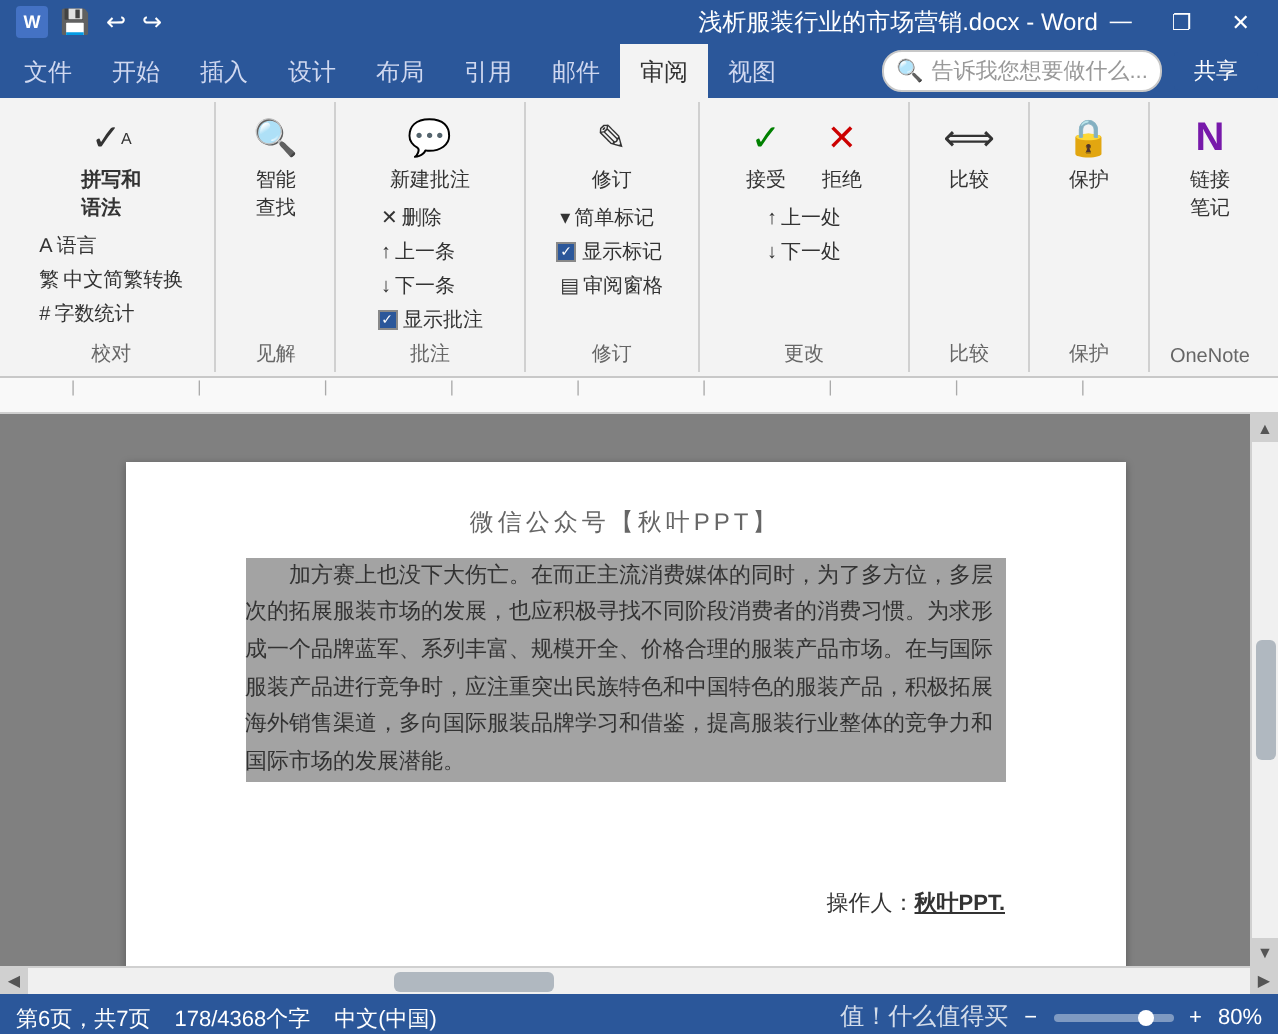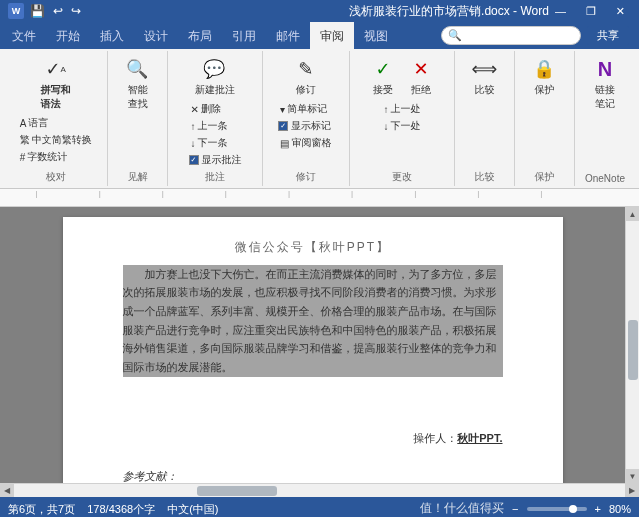--- a/index.html
+++ b/index.html
@@ -151,21 +151,21 @@
       flex: 1;
       position: relative;
       height: 100%;
     }
 
     
     .doc-area {
       background: #808080;
       flex: 1;
       overflow: hidden;
-      padding: 10px 20px;
+      padding: 24px 20px;
       display: flex;
       justify-content: center;
     }
     .document-page {
       background: white;
       width: 500px;
       min-height: 360px;
       padding: 20px 60px;
       box-shadow: 0 1px 4px rgba(0,0,0,0.3);
       font-size: 11px;
@@ -375,20 +375,21 @@
         <div class="ribbon-tab">设计</div>
         <div class="ribbon-tab">布局</div>
         <div class="ribbon-tab">引用</div>
         <div class="ribbon-tab">邮件</div>
         <div class="ribbon-tab active">审阅</div>
         <div class="ribbon-tab">视图</div>
       </div>
       <div style="display:flex; align-items:center; gap:6px; padding-right:6px;">
         <div class="tell-me-box">
           <span>🔍</span>
+          <span>告诉我您想要做什么...</span>
         </div>
         <button class="share-btn">共享</button>
       </div>
     </div>
 
     <div class="ribbon-content">
 
       <div class="ribbon-group">
         <div class="ribbon-buttons">
           <div class="ribbon-btn-large">

